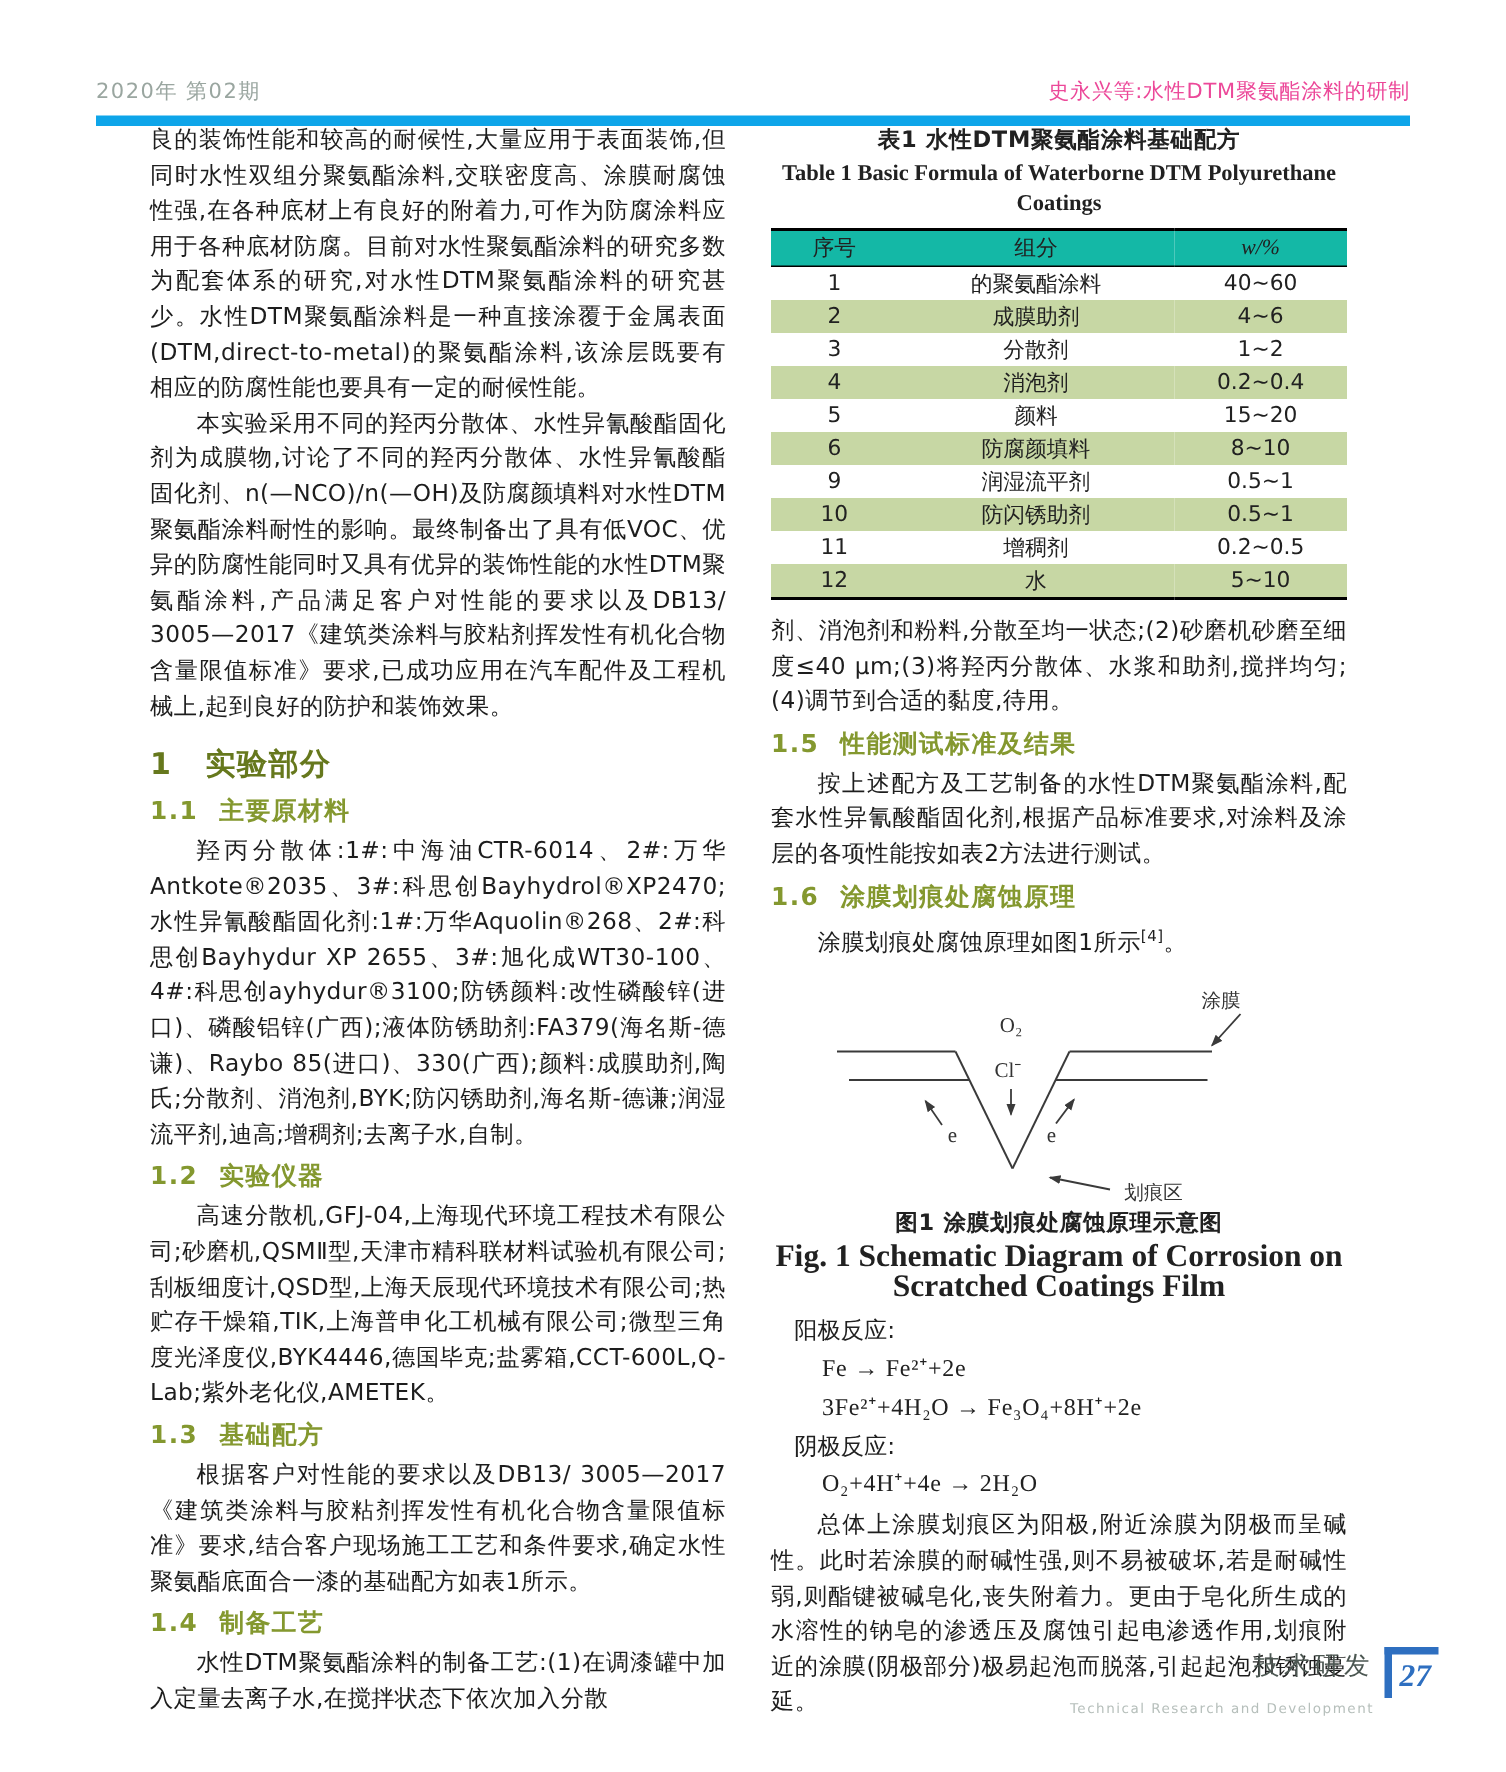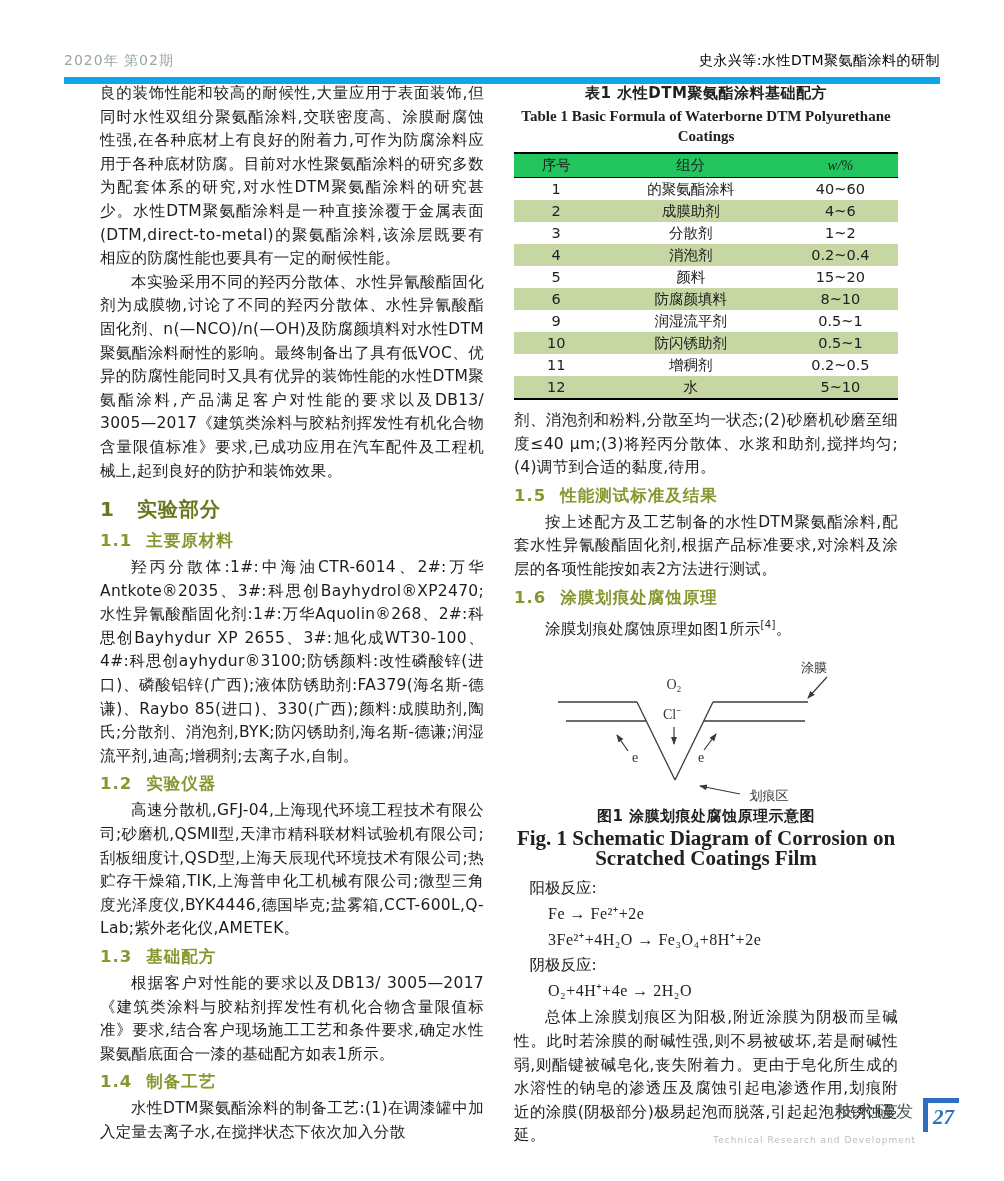--- a/index.html
+++ b/index.html
@@ -3,41 +3,41 @@
 <meta charset="utf-8">
 <style>
   * { margin:0; padding:0; box-sizing:border-box; }
   html,body { background:#ffffff; }
   body { width:1004px; height:1181px; position:relative; font-family:"DejaVu Sans", sans-serif; color:#212121; }
   .page { position:absolute; inset:0; background:#fff; overflow:hidden; }
 
   
   .page-header { position:absolute; left:64px; right:64px; top:52px; display:flex; justify-content:space-between; align-items:flex-end; border-bottom:7px solid #0ea5e9; padding-bottom:7px; font-size:14px; }
   .page-header .hl { color:#9aa6a0; letter-spacing:1px; }
-  .page-header .hr { color:#000000; letter-spacing:0.5px; }
+  .page-header .hr { color:#ec4899; letter-spacing:0.5px; }
 
   
   .col { position:absolute; top:82px; width:384px; }
   .col-left { left:100px; }
   .col-right { left:514px; }
 
   .para { font-size:15.5px; line-height:23.6px; text-align:justify; letter-spacing:0.3px; color:#1d1d1d; }
   .indent { text-indent:2em; }
   .para sup { font-size:10px; vertical-align:super; }
 
   .sec-h1 { color:#66781d; font-weight:bold; font-size:20px; margin:13px 0 7px 0; letter-spacing:1px; }
   .sec-h1 .num { margin-right:22px; }
   .sec-h2 { color:#84982f; font-weight:bold; font-size:16.5px; margin:5px 0 4px 0; letter-spacing:1px; }
   .sec-h2 .num { margin-right:14px; }
 
   
   .tbl-title-cn { text-align:center; font-weight:bold; font-size:15px; margin-top:2px; letter-spacing:0.5px; }
   .tbl-title-en { text-align:center; font-weight:bold; font-size:15px; font-family:"Liberation Serif", serif; line-height:20px; margin:3px 0 6px 0; }
   table { width:100%; border-collapse:collapse; border-top:2px solid #000; border-bottom:2px solid #000; }
-  thead th { background:#22c55e; border-bottom:1.5px solid #000; font-weight:normal; font-size:14.5px; padding:2px 4px; }
+  thead th { background:#14b8a6; border-bottom:1.5px solid #000; font-weight:normal; font-size:14.5px; padding:2px 4px; }
   tbody td { font-size:14.5px; padding:1.5px 4px; text-align:center; }
   tbody tr.alt { background:#c7d7a4; }
   th.c-idx, td.c-idx { width:22%; text-align:center; }
   th.c-comp, td.c-comp { width:48%; text-align:center; }
   th.c-wt, td.c-wt { width:30%; text-align:center; }
   .wt-h { font-style:italic; font-family:"Liberation Serif", serif; }
 
   
   .figure-wrap { margin-top:8px; }
   .figure-wrap svg { display:block; }

